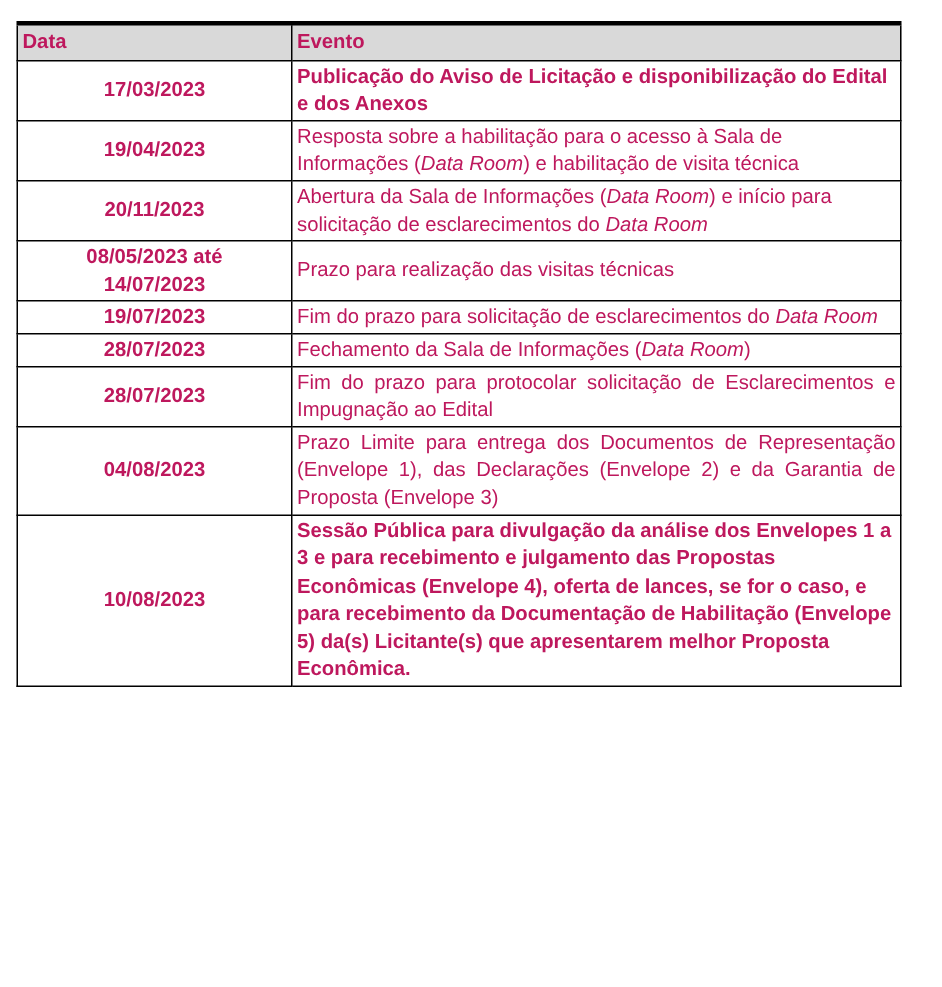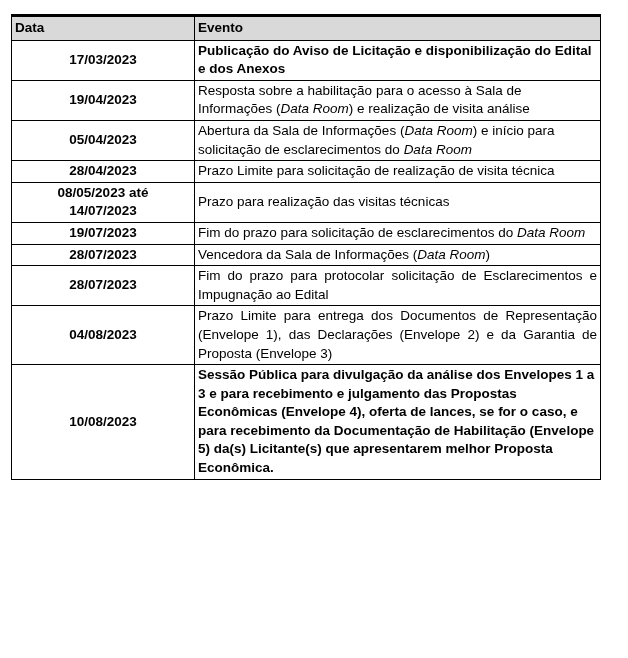--- a/index.html
+++ b/index.html
@@ -11,21 +11,21 @@
   .page {
     width: 628px;
     height: 658px;
     background: #ffffff;
     padding: 14px 0 0 11px;
   }
   table.schedule {
     border-collapse: collapse;
     width: 590px;
     table-layout: fixed;
-    color: #000000;
+    color: #be185d;
     font-size: 13.5px;
     line-height: 18.6px;
   }
   table.schedule, table.schedule th, table.schedule td {
     border: 1px solid #000000;
   }
   table.schedule { border-top: 3px solid #000000; }
   thead th {
     border-bottom: 2px solid #000000;
     font-weight: bold;
@@ -62,47 +62,43 @@
     </thead>
     <tbody>
   <tr>
     <td class="date-cell">17/03/2023</td>
     <td class="event-cell bold"><span>Publicação do Aviso de Licitação e disponibilização do Edital e dos Anexos</span></td>
   </tr>
 
 
   <tr>
     <td class="date-cell">19/04/2023</td>
-    <td class="event-cell"><span>Resposta sobre a habilitação para o acesso à Sala de Informações (</span><i>Data Room</i><span>) e realização de visita análise</span></td>
+    <td class="event-cell"><span>Resposta sobre a habilitação para o acesso à Sala de Informações (</span><i>Data Room</i><span>) e habilitação de visita técnica</span></td>
   </tr>
 
   <tr>
-    <td class="date-cell">05/04/2023</td>
+    <td class="date-cell">20/11/2023</td>
     <td class="event-cell"><span>Abertura da Sala de Informações (</span><i>Data Room</i><span>) e início para solicitação de esclarecimentos do </span><i>Data Room</i></td>
   </tr>
 
-  <tr>
-    <td class="date-cell">28/04/2023</td>
-    <td class="event-cell"><span>Prazo Limite para solicitação de realização de visita técnica</span></td>
-  </tr>
 
   <tr>
     <td class="date-cell">08/05/2023 até
 14/07/2023</td>
     <td class="event-cell"><span>Prazo para realização das visitas técnicas</span></td>
   </tr>
 
   <tr>
     <td class="date-cell">19/07/2023</td>
     <td class="event-cell"><span>Fim do prazo para solicitação de esclarecimentos do </span><i>Data Room</i></td>
   </tr>
 
   <tr>
     <td class="date-cell">28/07/2023</td>
-    <td class="event-cell"><span>Vencedora da Sala de Informações (</span><i>Data Room</i><span>)</span></td>
+    <td class="event-cell"><span>Fechamento da Sala de Informações (</span><i>Data Room</i><span>)</span></td>
   </tr>
 
   <tr>
     <td class="date-cell">28/07/2023</td>
     <td class="event-cell justify"><span>Fim do prazo para protocolar solicitação de Esclarecimentos e Impugnação ao Edital</span></td>
   </tr>
 
   <tr>
     <td class="date-cell">04/08/2023</td>
     <td class="event-cell justify"><span>Prazo Limite para entrega dos Documentos de Representação (Envelope 1), das Declarações (Envelope 2) e da Garantia de Proposta (Envelope 3)</span></td>

